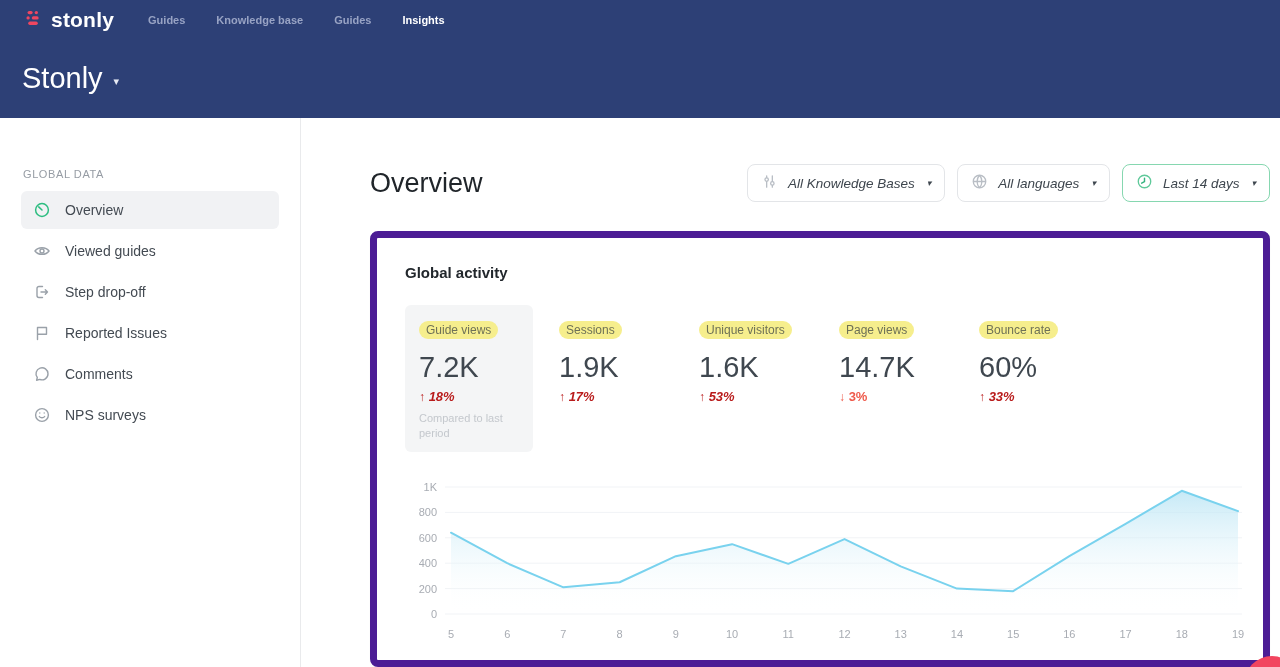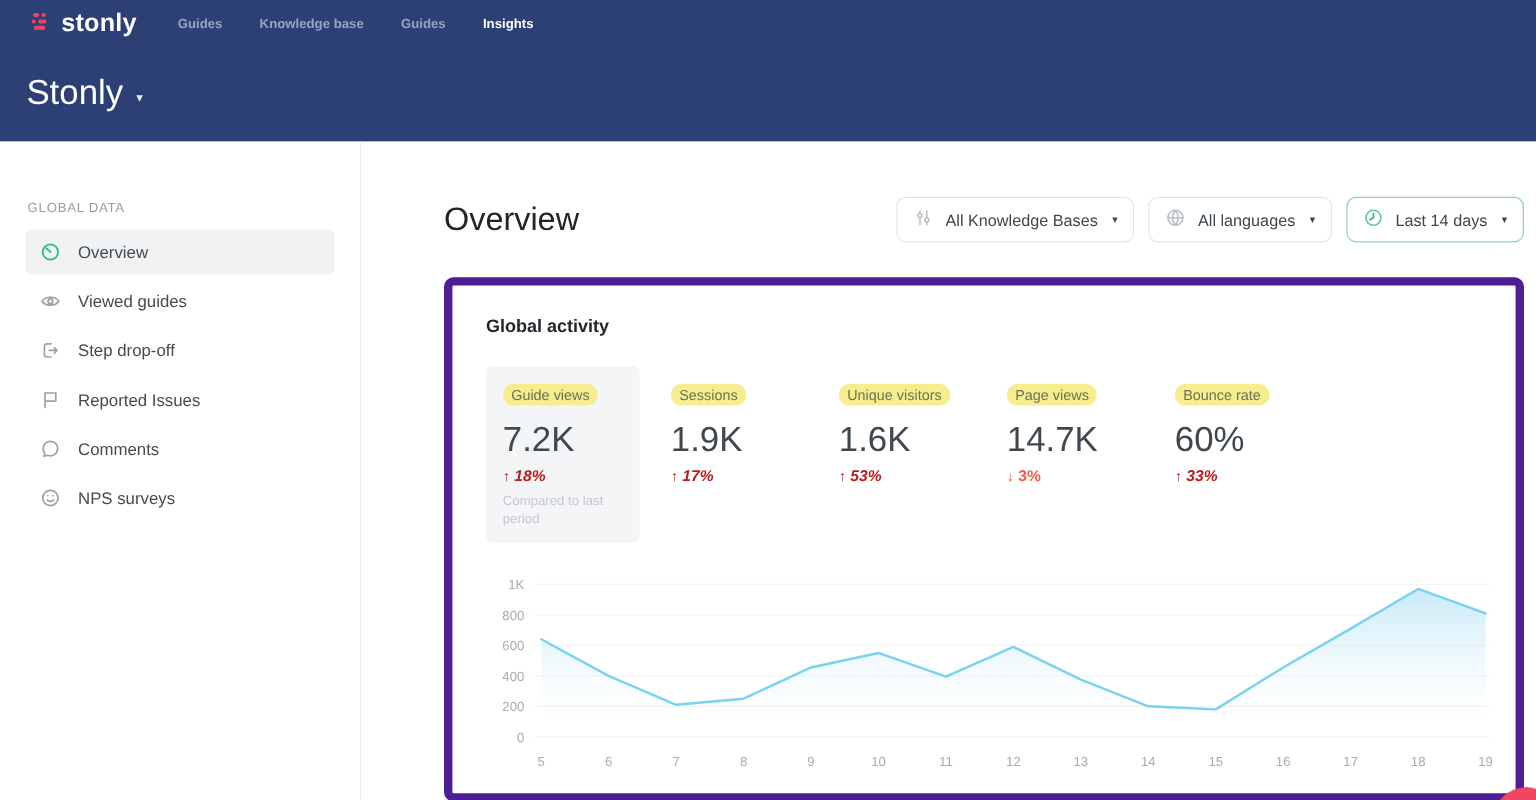--- a/index.html
+++ b/index.html
@@ -31,21 +31,21 @@
                padding-left: 12px; border-radius: 6px; font-size: 14px; color: #434a52; cursor: pointer; }
   .side-item.active { background: #f1f2f4; }
   .side-item .icn { width: 18px; height: 18px; display: inline-flex; }
 
   main { flex: 1; padding: 0 10px 0 69px; background: #fff; }
   .main-header { margin-top: 46px; display: flex; align-items: center; justify-content: space-between; width: 900px; }
   h1 { font-size: 27px; font-weight: 400; color: #20252a; }
   .filters { display: flex; gap: 12px; }
   .filter-btn { display: flex; align-items: center; gap: 10px; height: 38px; padding: 0 13px;
                 background: #fff; border: 1px solid #e3e5e8; border-radius: 8px; font-size: 13.5px;
-                color: #3e464e; cursor: pointer; }
+                color: #3e464e; cursor: pointer; font-style: italic; }
   .filter-btn.active { border-color: #86d7b0; }
   .filter-caret { font-size: 9px; color: #3e464e; margin-left: 2px; }
 
   
   .card { width: 900px; margin-top: 29px; background: #fff; border: 7px solid #4c1d95; border-radius: 8px;
           padding: 26px 28px 8px 28px; box-shadow: 0 1px 2px rgba(0,0,0,0.03); }
   .card h2 { font-size: 15px; font-weight: 700; color: #22272c; }
   .metrics { display: flex; margin-top: 24px; }
   .metric { width: 140px; padding: 12px 14px; cursor: pointer; }
   .metric.active { width: 128px; margin-right: 12px; background: #f4f5f6; border-radius: 6px; }

